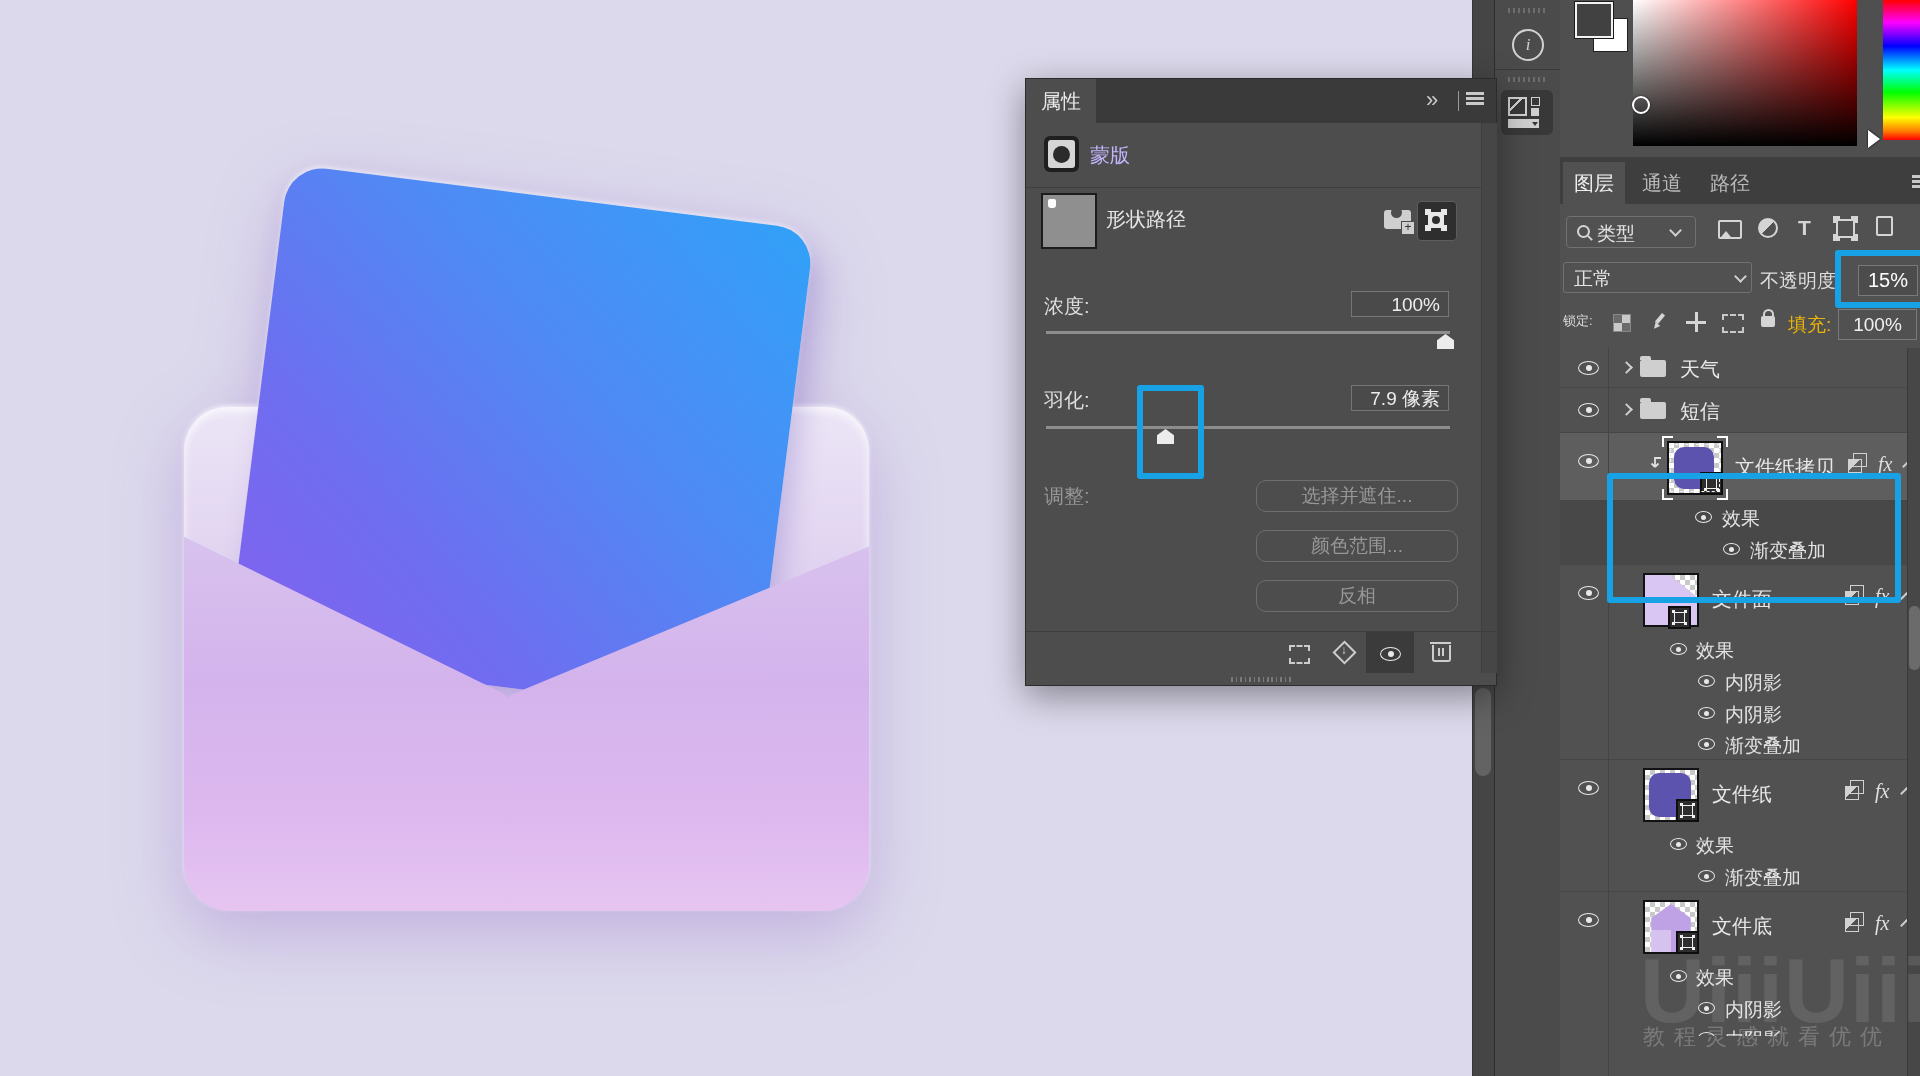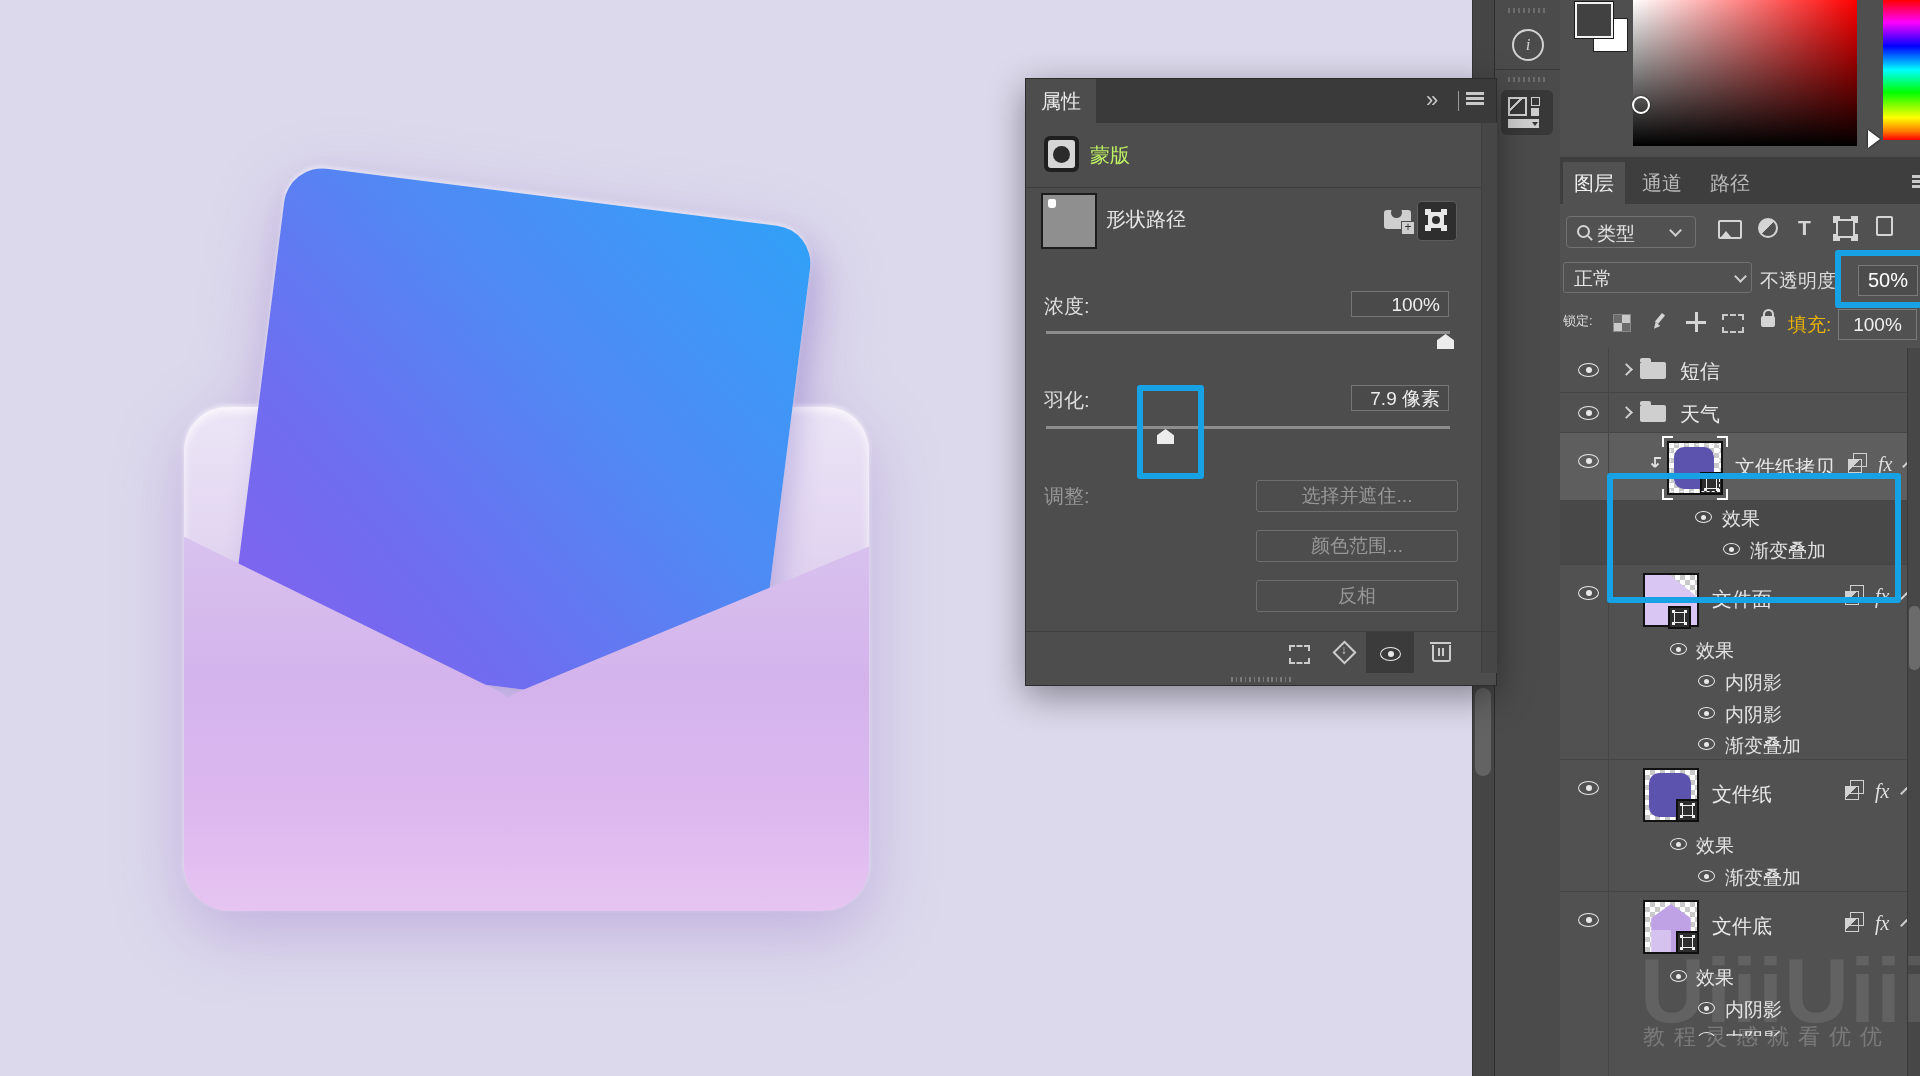--- a/index.html
+++ b/index.html
@@ -144,39 +144,39 @@
     box-shadow:0 10px 34px rgba(0,0,0,.4);z-index:20;box-sizing:border-box;}
   #props-head{left:0;top:0;width:470px;height:44px;background:#3a3a3a;}
   .ptab{left:0;top:0;width:70px;height:44px;background:#4d4d4d;color:#eaeaea;font-size:20px;text-align:center;line-height:44px;}
   .pp-collapse{left:400px;top:8px;font-size:22px;color:#c9c9c9;letter-spacing:-2px;}
   .pp-sep{left:432px;top:12px;width:1px;height:20px;background:#9a9a9a;}
   .pp-menu{left:440px;top:13px;}
   #mask-row{left:0;top:44px;width:470px;height:64px;border-bottom:1px solid #3e3e3e;}
   .mask-ic{left:18px;top:13px;width:35px;height:36px;background:#1f1f1f;border-radius:6px;}
   .mask-ic::before{content:"";position:absolute;left:4px;top:4px;right:4px;bottom:4px;background:#d6d6d6;border-radius:3px;}
   .mask-ic::after{content:"";position:absolute;left:50%;top:50%;width:17px;height:17px;margin:-8.5px 0 0 -8.5px;background:#2b2b2b;border-radius:50%;}
-  .mask-label{left:64px;top:19px;font-size:20px;color:#bef264;}
+  .mask-label{left:64px;top:19px;font-size:20px;color:#c4b5fd;}
   .shape-thumb{left:15px;top:114px;width:52px;height:52px;background:#8f8f8f;border:2px solid #1c1c1c;}
   .shape-thumb::after{content:"";position:absolute;left:5px;top:4px;width:8px;height:9px;background:#fdfdfd;border-radius:2px 2px 3px 3px;}
   .shape-label{left:80px;top:127px;font-size:20px;color:#e6e6e6;}
   .addmask-ic{left:358px;top:131px;width:27px;height:19px;background:#cfcfcf;border-radius:3px;}
   .addmask-ic::before{content:"";position:absolute;left:7px;top:-3px;width:11px;height:11px;background:#4d4d4d;border-radius:50%;}
   .addmask-ic::after{content:"+";position:absolute;right:-4px;bottom:-6px;width:12px;height:12px;background:#cfcfcf;border:1px solid #4d4d4d;color:#333;font-size:12px;line-height:11px;text-align:center;}
   .vect-btn{left:391px;top:122px;width:38px;height:38px;background:#2e2e2e;border:1px solid #5d5d5d;border-radius:4px;}
   .vect-btn::before{content:"";position:absolute;left:10px;top:10px;width:16px;height:16px;background:#e8e8e8;
     box-shadow:-8px -8px 0 -5px #e8e8e8,8px -8px 0 -5px #e8e8e8,-8px 8px 0 -5px #e8e8e8,8px 8px 0 -5px #e8e8e8;}
   .vect-btn::after{content:"";position:absolute;left:14px;top:14px;width:8px;height:8px;background:#2e2e2e;border-radius:50%;}
   .pp-label{position:absolute;font-size:20px;color:#dedede;}
   .pp-label.dim,.pp-btn.dim{color:#979797;}
   .val-box{position:absolute;width:98px;height:26px;border:1px solid #767676;background:#4a4a4a;
     font-size:19px;color:#ededed;text-align:right;line-height:26px;padding-right:8px;box-sizing:border-box;}
   .track{position:absolute;height:3px;background:#8d8d8d;width:404px;left:20px;}
   .sl-handle{position:absolute;width:17px;height:15px;background:#ececec;
     clip-path:polygon(50% 0,100% 42%,100% 100%,0 100%,0 42%);}
-  .pp-btn{position:absolute;width:200px;height:30px;border:1px solid #6e6e6e;border-radius:3px;
+  .pp-btn{position:absolute;width:200px;height:30px;border:1px solid #6e6e6e;border-radius:10px;
     font-size:19px;color:#9b9b9b;text-align:center;line-height:30px;}
   #pp-footer{left:0;top:552px;width:470px;height:42px;border-top:1px solid #3e3e3e;}
   .ft-marquee{left:263px;top:13px;width:17px;height:15px;border:2px dashed #cdcdcd;}
   .ft-apply{left:310px;top:12px;width:13px;height:13px;border:2px solid #cdcdcd;transform:rotate(45deg);}
   .ft-apply::after{content:"↓";position:absolute;left:1px;top:-2px;font-size:12px;color:#cdcdcd;transform:rotate(-45deg);}
   .ft-eyebtn{left:340px;top:0;width:48px;height:42px;background:#3b3b3b;}
   .ft-trash{left:406px;top:13px;width:15px;height:15px;border:2px solid #cdcdcd;border-top:none;border-radius:0 0 3px 3px;}
   .ft-trash::before{content:"";position:absolute;left:-4px;top:-3px;width:21px;height:2px;background:#cdcdcd;}
   .ft-trash::after{content:"";position:absolute;left:4px;top:3px;width:1.5px;height:8px;background:#cdcdcd;box-shadow:4px 0 0 #cdcdcd;}
   #pp-grip{left:0;top:594px;width:470px;height:12px;background:#4d4d4d;}
@@ -248,48 +248,48 @@
     <span class="ic-shape abs"></span>
     <span class="ic-page abs"></span>
   </div>
 
   <div id="blendrow" class="abs">
     <div class="select abs">
       <span class="select-label abs">正常</span>
       <span class="chev down abs" style="left:172px;top:9px"></span>
     </div>
     <span class="op-label abs">不透明度:</span>
-    <div class="op-field abs">50%</div>
+    <div class="op-field abs">15%</div>
   </div>
 
   <div id="lockrow" class="abs">
     <span class="lock-label abs">锁定:</span>
     <span class="ic-checker abs"></span>
     <span class="ic-brush abs"></span>
     <span class="ic-move abs"></span>
     <span class="ic-art abs"></span>
     <span class="ic-lock abs"></span>
     <span class="fill-label abs">填充:</span>
     <div class="fill-field abs">100%</div>
   </div>
 
   <div id="layerslist" class="abs">
 
+    <div class="lrow bline" style="height:40px">
+      <span class="eyecell"><span class="eye"></span></span>
+      <span class="chev right rowchev" style="left:62px"></span>
+      <span class="folder-ic" style="left:80px"></span>
+      <span class="lname" style="left:120px;top:8px">天气</span>
+    </div>
+
     <div class="lrow bline" style="height:45px">
       <span class="eyecell"><span class="eye"></span></span>
       <span class="chev right rowchev" style="left:62px"></span>
       <span class="folder-ic" style="left:80px"></span>
       <span class="lname" style="left:120px;top:10px">短信</span>
-    </div>
-
-    <div class="lrow bline" style="height:40px">
-      <span class="eyecell"><span class="eye"></span></span>
-      <span class="chev right rowchev" style="left:62px"></span>
-      <span class="folder-ic" style="left:80px"></span>
-      <span class="lname" style="left:120px;top:8px">天气</span>
     </div>
 
 
     <div class="lrow bline row-sel" style="height:68px">
       <span class="eyecell"><span class="eye" style="top:28px"></span></span>
       <svg class="clip-arrow" style="left:88px;top:22px" width="16" height="18" viewBox="0 0 16 18">
         <path d="M13 3 H7 V12 M7 12 L3.5 8.5 M7 12 L10.5 8.5" stroke="#e0e0e0" stroke-width="1.8" fill="none"></path>
       </svg>
       <div class="thumb ants" style="left:107px;top:8px">
         <span class="bk tl"></span>

